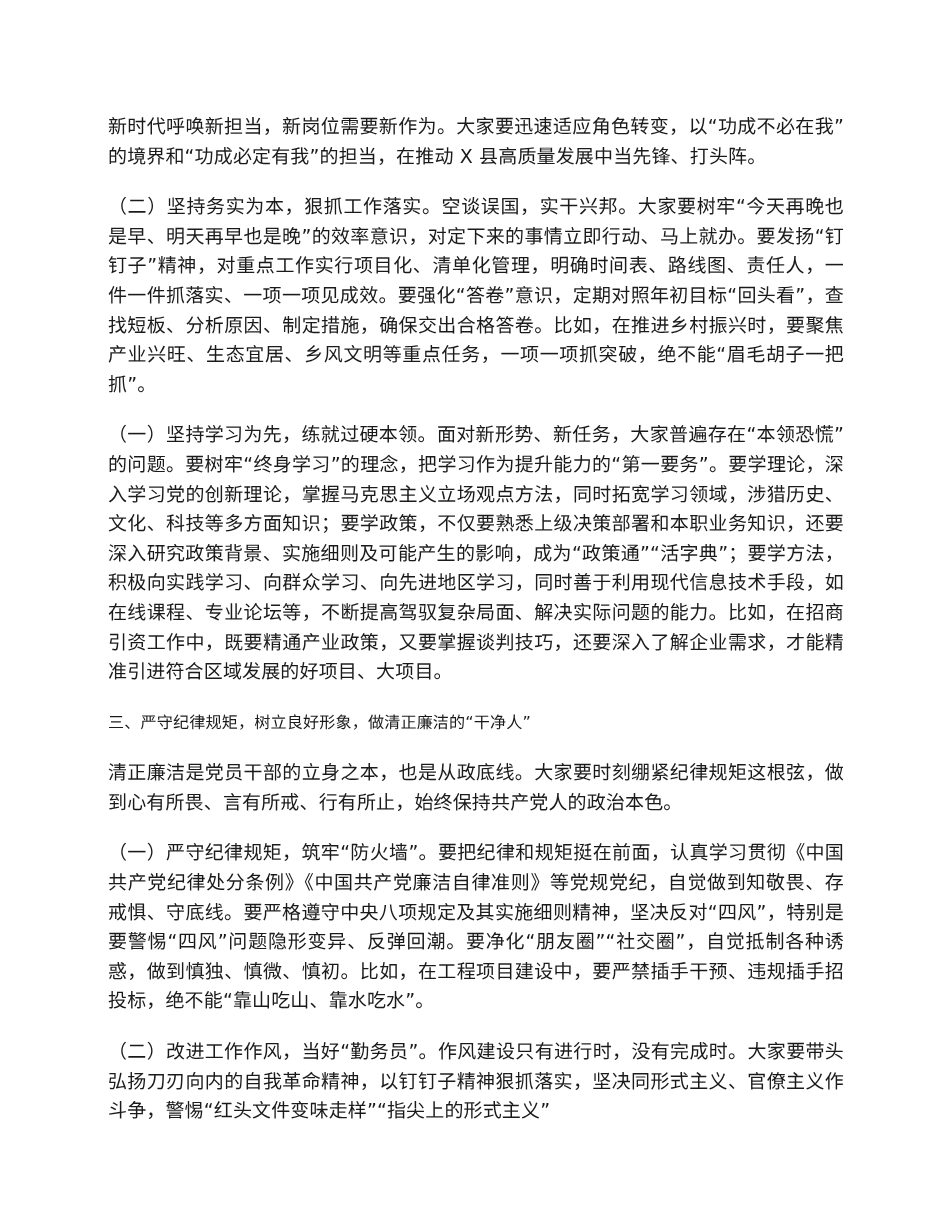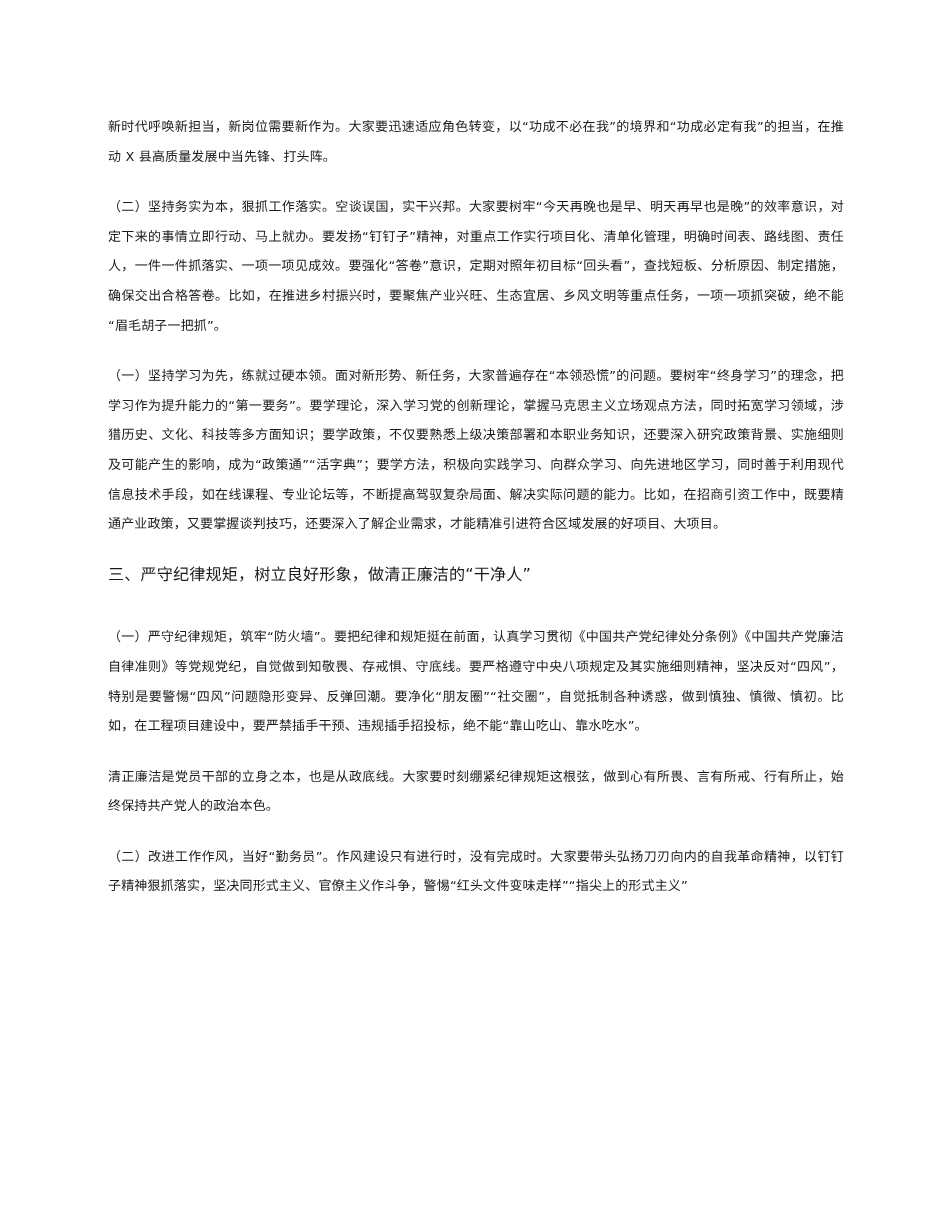--- a/index.html
+++ b/index.html
@@ -21,33 +21,33 @@
     width: 950px;
     height: 1230px;
     background: #ffffff;
     padding: 112px 107px 0 108px;
   }
   .doc-body {
     width: 736px;
   }
   p.para {
     margin: 0 0 21px 0;
-    font-size: 13px;
+    font-size: 19px;
     line-height: 29.6px;
     text-align: justify;
     text-justify: inter-ideograph;
     letter-spacing: 0.15px;
     word-break: break-all;
     color: #1a1a1a;
   }
   p.para:last-child {
     margin-bottom: 0;
   }
   p.heading {
-    margin: 0 0 33px 0;
+    margin: 0 0 21px 0;
     font-size: 16.1px;
     line-height: 29.6px;
     text-align: left;
     letter-spacing: 0.15px;
     color: #1a1a1a;
   }
   
 </style>
 </head>
 <body>
@@ -57,20 +57,20 @@
 
     <p class="para">新时代呼唤新担当，新岗位需要新作为。大家要迅速适应角色转变，以“功成不必在我”的境界和“功成必定有我”的担当，在推动 X 县高质量发展中当先锋、打头阵。</p>
 
     <p class="para">（二）坚持务实为本，狠抓工作落实。空谈误国，实干兴邦。大家要树牢“今天再晚也是早、明天再早也是晚”的效率意识，对定下来的事情立即行动、马上就办。要发扬“钉钉子”精神，对重点工作实行项目化、清单化管理，明确时间表、路线图、责任人，一件一件抓落实、一项一项见成效。要强化“答卷”意识，定期对照年初目标“回头看”，查找短板、分析原因、制定措施，确保交出合格答卷。比如，在推进乡村振兴时，要聚焦产业兴旺、生态宜居、乡风文明等重点任务，一项一项抓突破，绝不能“眉毛胡子一把抓”。</p>
 
     <p class="para">（一）坚持学习为先，练就过硬本领。面对新形势、新任务，大家普遍存在“本领恐慌”的问题。要树牢“终身学习”的理念，把学习作为提升能力的“第一要务”。要学理论，深入学习党的创新理论，掌握马克思主义立场观点方法，同时拓宽学习领域，涉猎历史、文化、科技等多方面知识；要学政策，不仅要熟悉上级决策部署和本职业务知识，还要深入研究政策背景、实施细则及可能产生的影响，成为“政策通”“活字典”；要学方法，积极向实践学习、向群众学习、向先进地区学习，同时善于利用现代信息技术手段，如在线课程、专业论坛等，不断提高驾驭复杂局面、解决实际问题的能力。比如，在招商引资工作中，既要精通产业政策，又要掌握谈判技巧，还要深入了解企业需求，才能精准引进符合区域发展的好项目、大项目。</p>
 
 
     <p class="heading">三、严守纪律规矩，树立良好形象，做清正廉洁的“干净人”</p>
 
+    <p class="para">清正廉洁是党员干部的立身之本，也是从政底线。大家要时刻绷紧纪律规矩这根弦，做到心有所畏、言有所戒、行有所止，始终保持共产党人的政治本色。</p>
+
     <p class="para">（一）严守纪律规矩，筑牢“防火墙”。要把纪律和规矩挺在前面，认真学习贯彻《中国共产党纪律处分条例》《中国共产党廉洁自律准则》等党规党纪，自觉做到知敬畏、存戒惧、守底线。要严格遵守中央八项规定及其实施细则精神，坚决反对“四风”，特别是要警惕“四风”问题隐形变异、反弹回潮。要净化“朋友圈”“社交圈”，自觉抵制各种诱惑，做到慎独、慎微、慎初。比如，在工程项目建设中，要严禁插手干预、违规插手招投标，绝不能“靠山吃山、靠水吃水”。</p>
-
-    <p class="para">清正廉洁是党员干部的立身之本，也是从政底线。大家要时刻绷紧纪律规矩这根弦，做到心有所畏、言有所戒、行有所止，始终保持共产党人的政治本色。</p>
 
     <p class="para">（二）改进工作作风，当好“勤务员”。作风建设只有进行时，没有完成时。大家要带头弘扬刀刃向内的自我革命精神，以钉钉子精神狠抓落实，坚决同形式主义、官僚主义作斗争，警惕“红头文件变味走样”“指尖上的形式主义”</p>
 
   </div>
 </div>
 
 </body></html>

